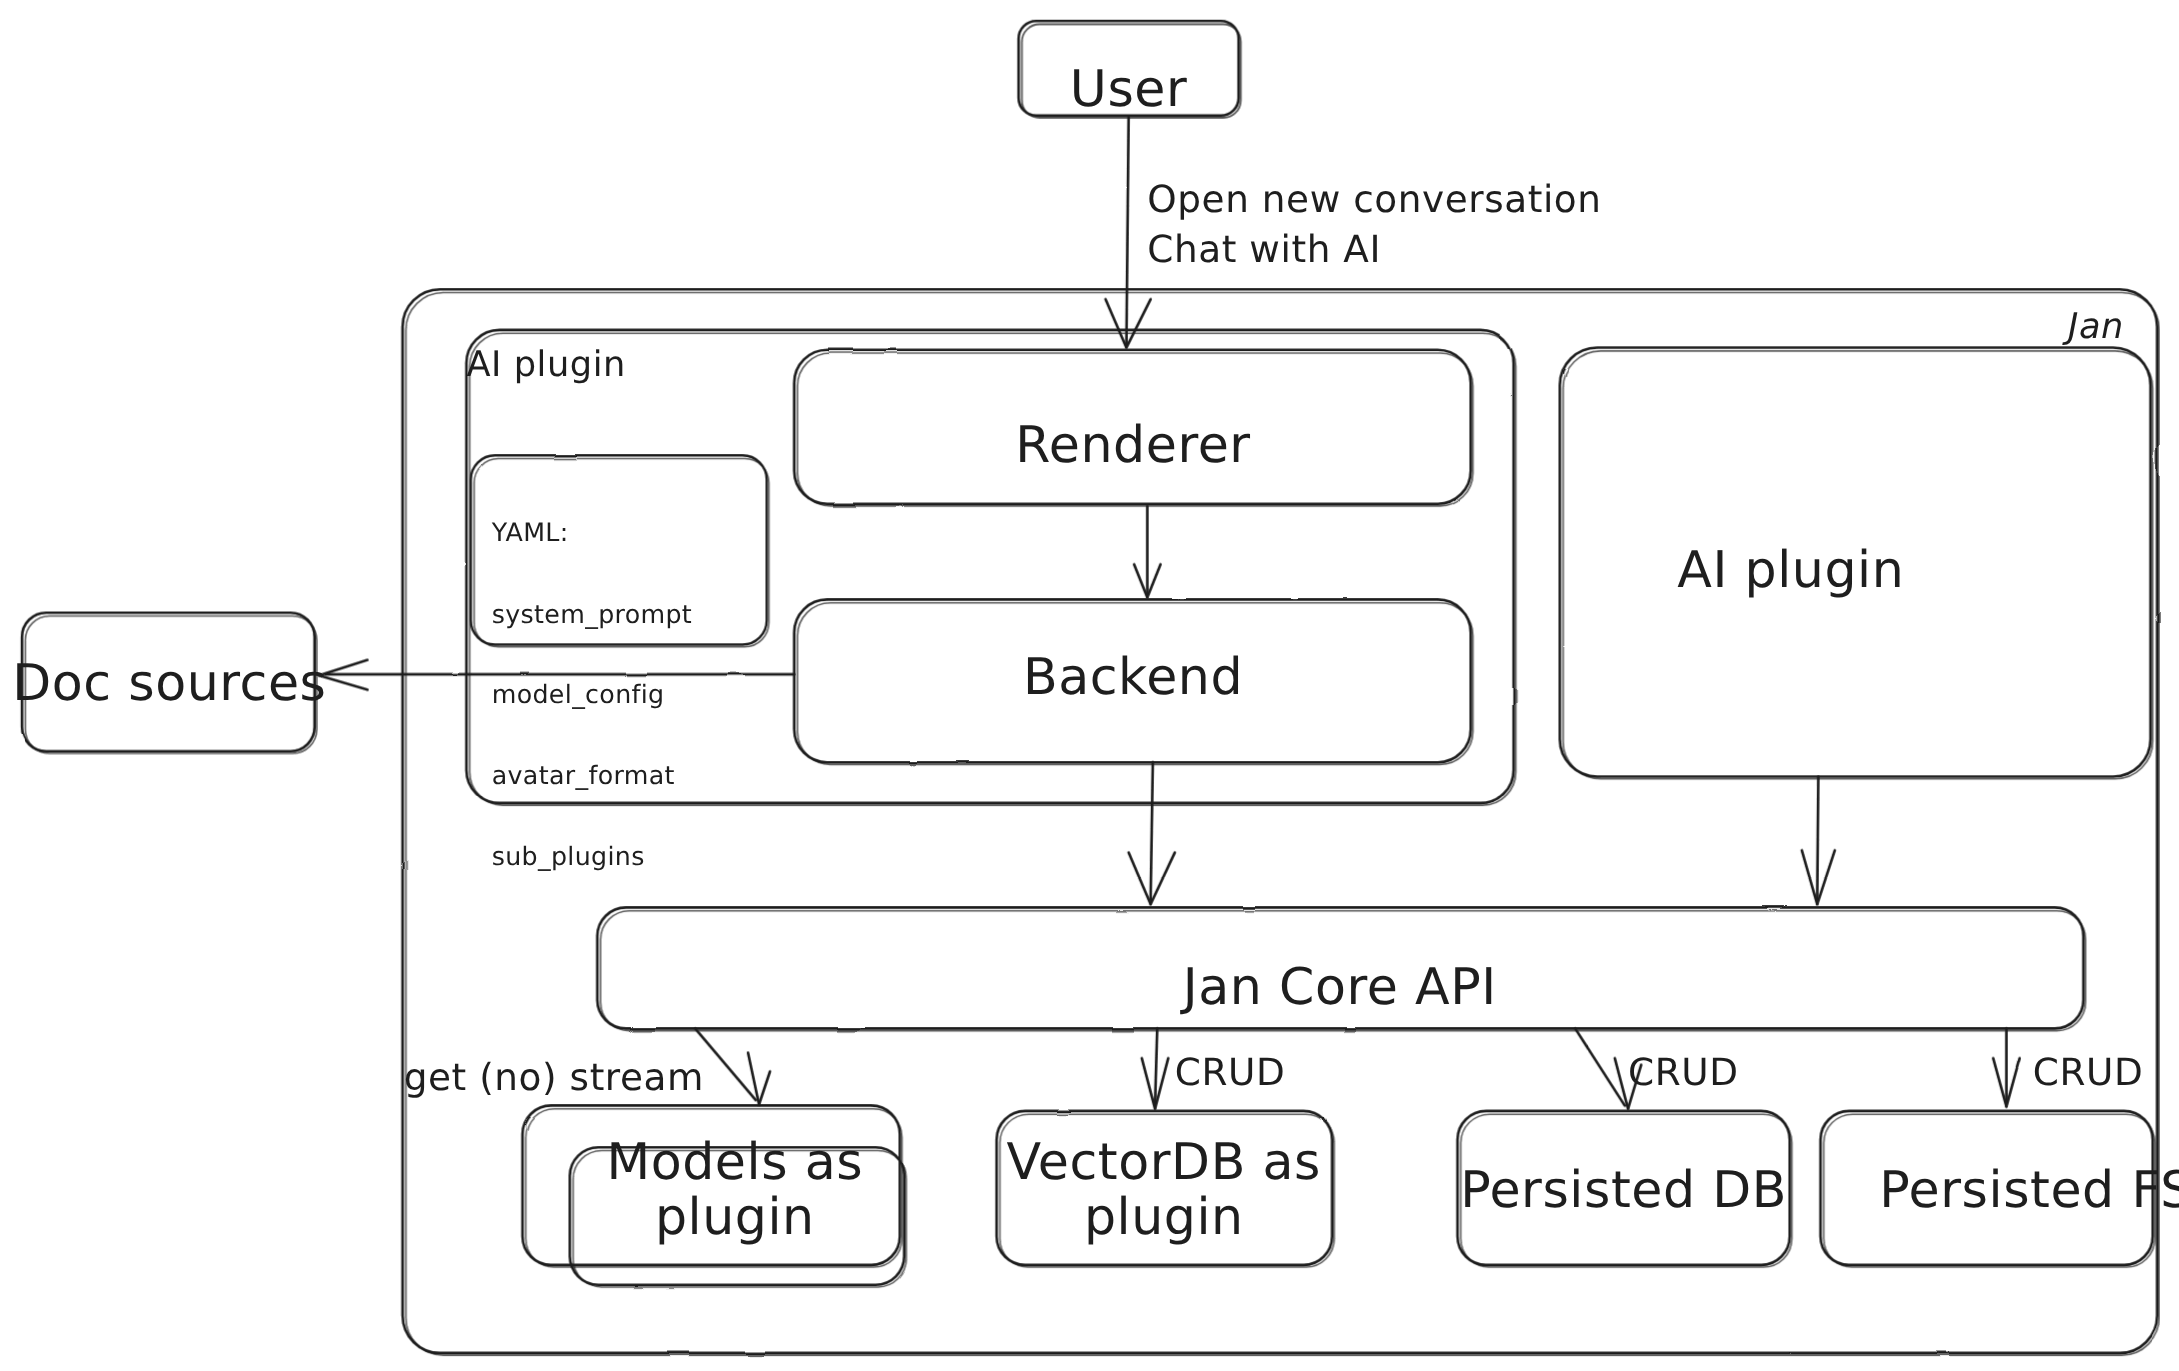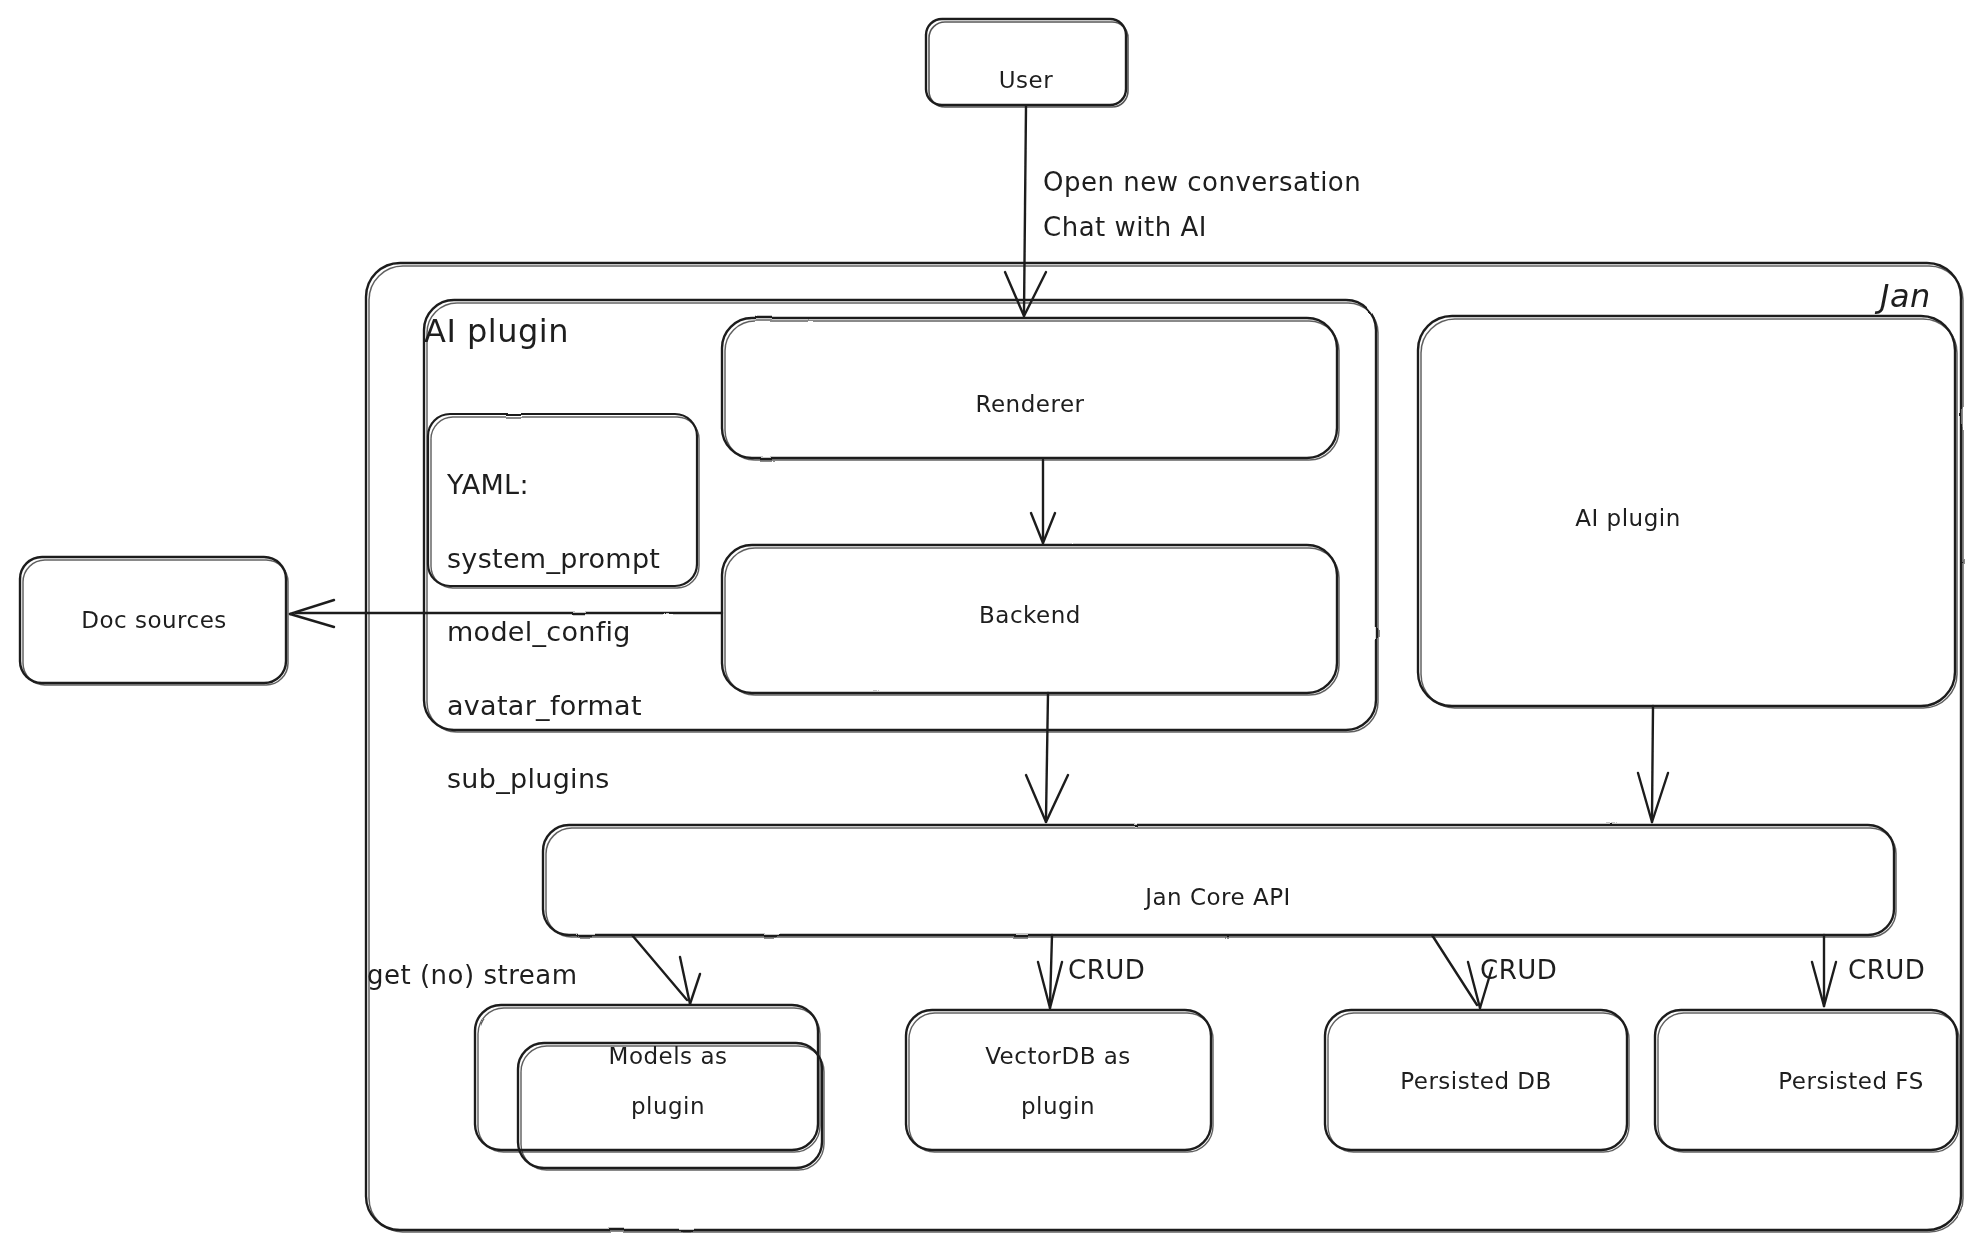--- a/index.html
+++ b/index.html
@@ -23,32 +23,32 @@
   }
   .hand-text {
     position: absolute;
     color: #1e1e1e;
     font-family: "DejaVu Sans", sans-serif;
     white-space: pre;
     letter-spacing: 0.5px;
     user-select: none;
   }
   .node-label {
-    font-size: 23px;
+    font-size: 46px;
     text-align: center;
     transform: translate(-50%, -50%);
   }
   .edge-label {
-    font-size: 26px;
+    font-size: 34px;
   }
   .group-label {
     font-size: 32px;
   }
   .yaml-text {
-    font-size: 27px;
+    font-size: 23px;
     line-height: 24.5px;
     letter-spacing: 0.3px;
   }
   .yaml-text div { white-space: pre; }
 </style>
 </head>
 <body>
 
 <div id="canvas">
 

